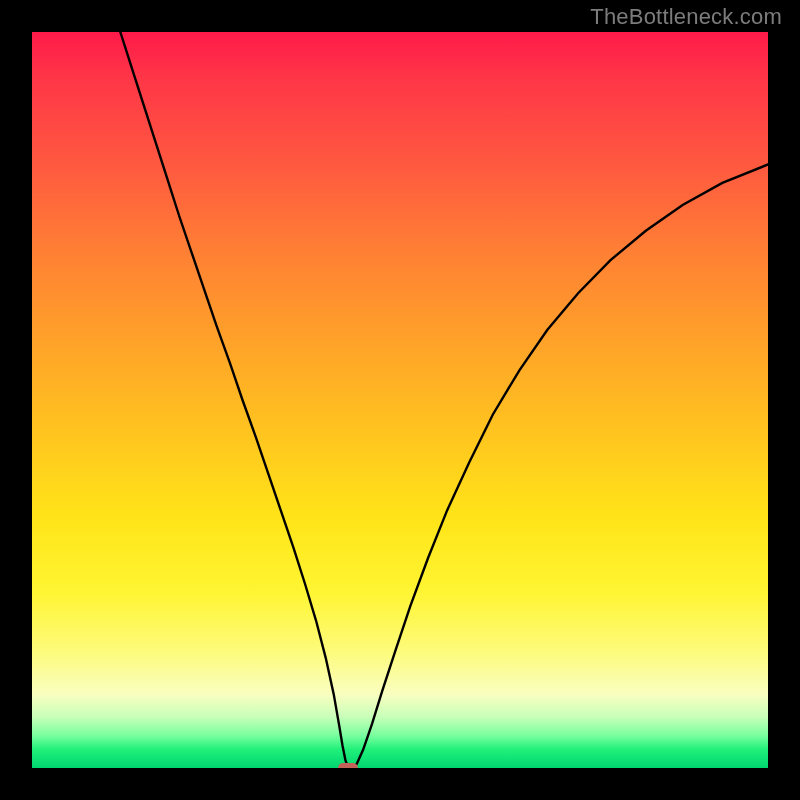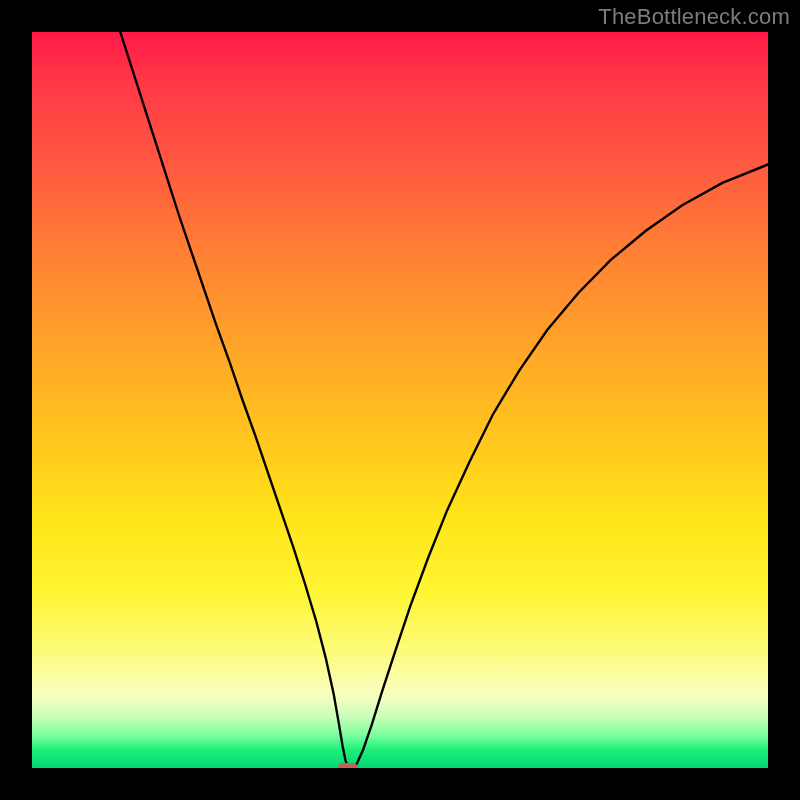--- a/index.html
+++ b/index.html
@@ -69,21 +69,21 @@
   }
   svg.curve path {
     fill: none;
     stroke: #000;
     stroke-width: 2.4;
     stroke-linecap: round;
   }
   .watermark {
     position: absolute;
     top: 4px;
-    right: 10px;
+    right: 18px;
     color: #7c7c7c;
     font-size: 22px;
     letter-spacing: 0.2px;
     font-weight: 500;
   }
 </style>
 </head>
 <body>
 
 <div class="frame">

